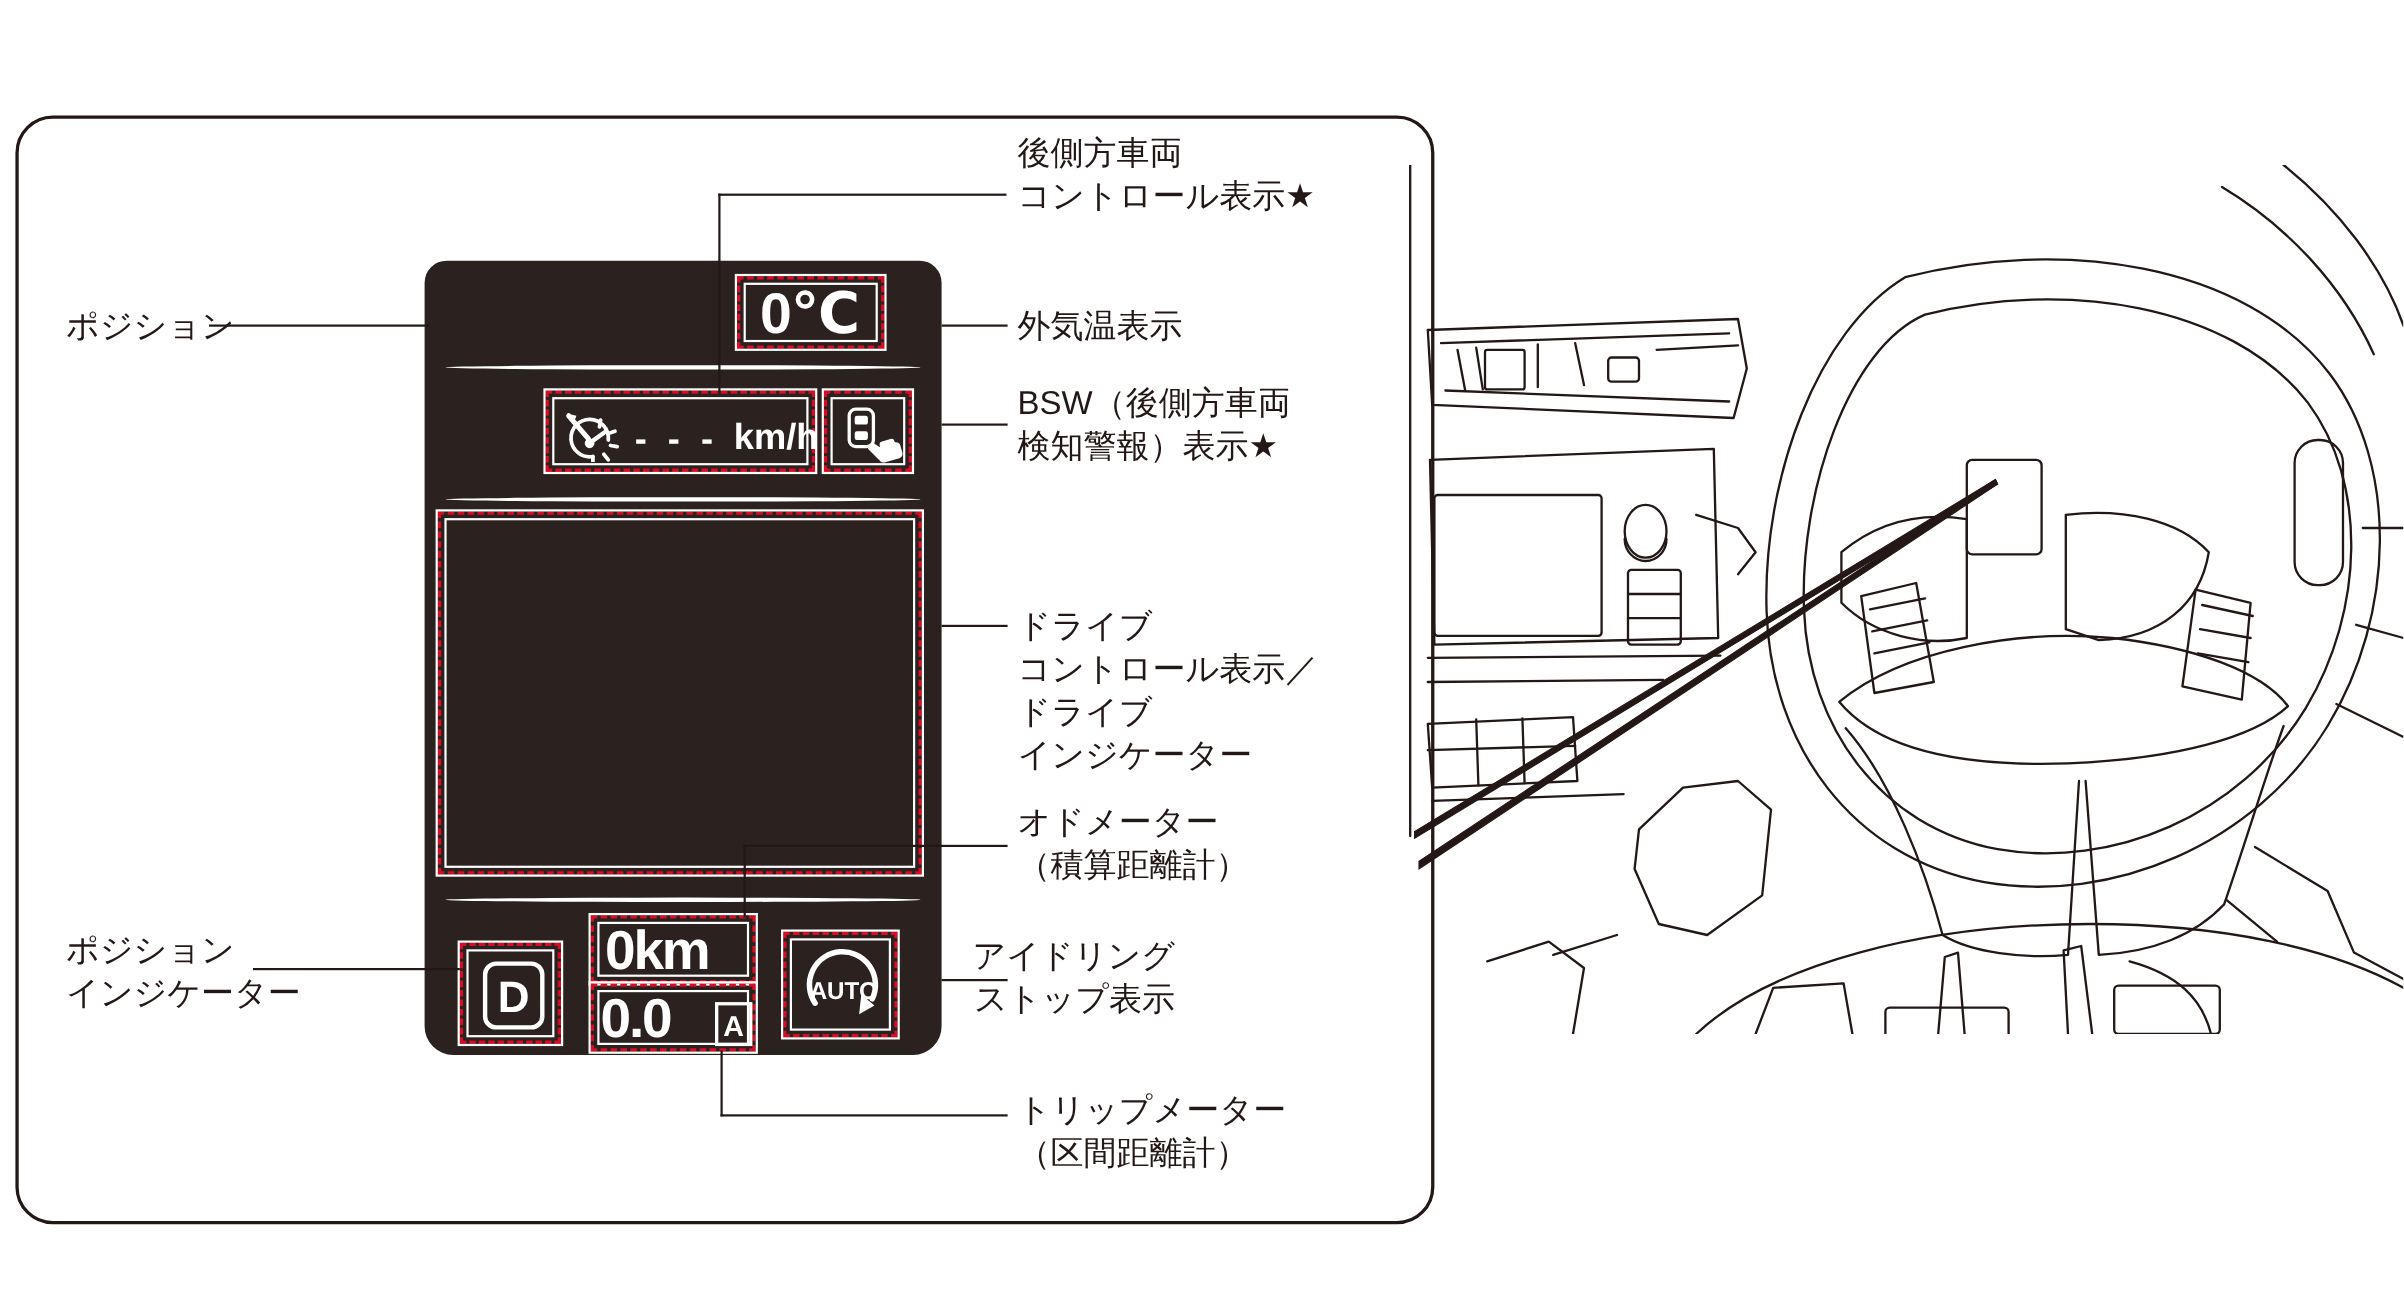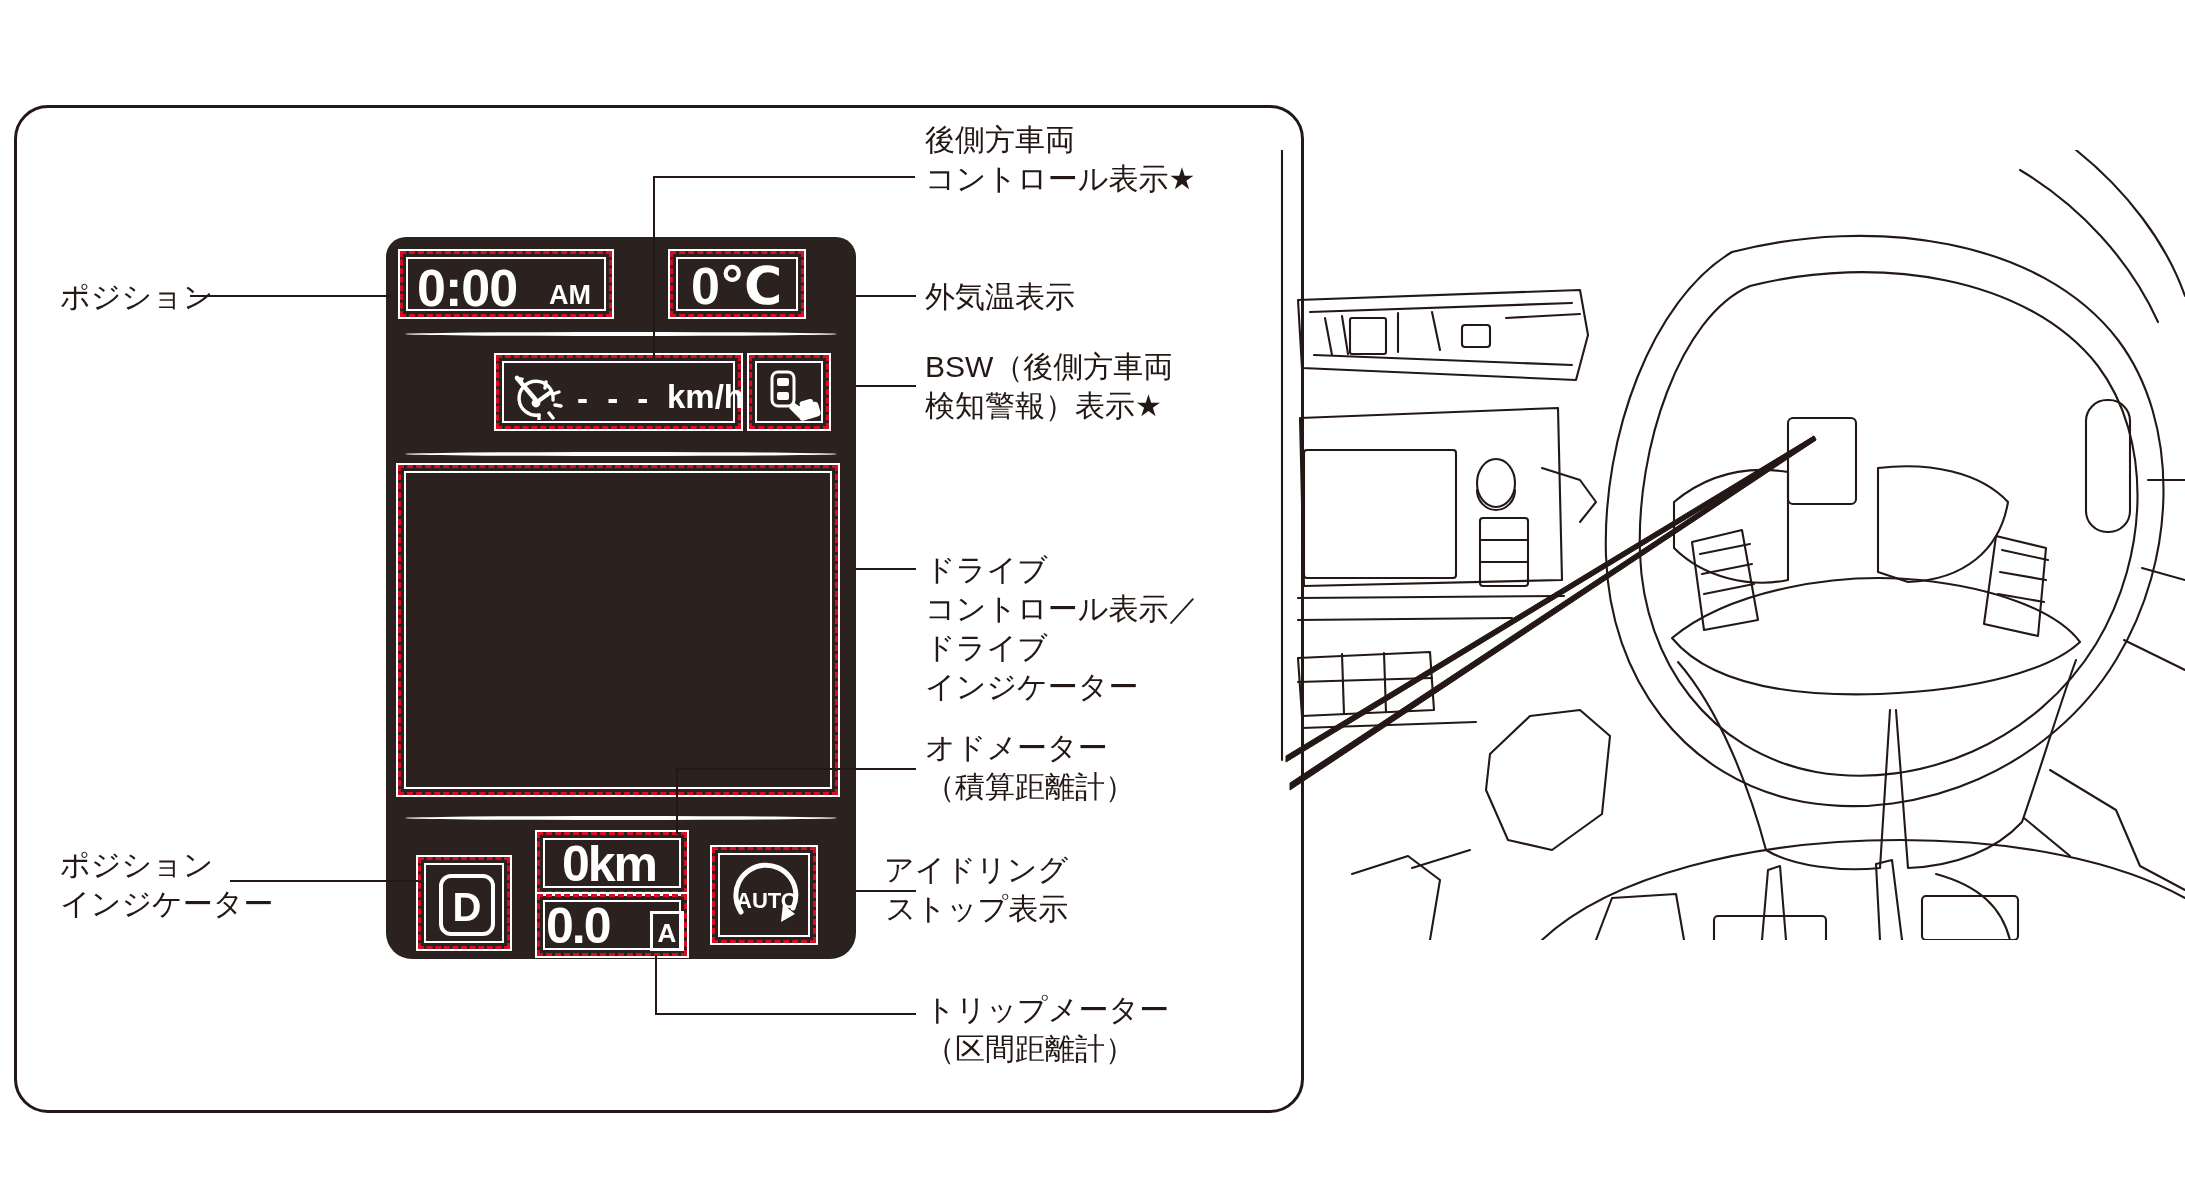--- a/index.html
+++ b/index.html
@@ -207,21 +207,20 @@
     top: 595px;
     width: 150px;
     height: 62px;
   }
   .odo-val {
     position: absolute;
     left: 10px;
     top: 4px;
     font-size: 50px;
     letter-spacing: -2px;
-    margin-left: 12px;
   }
 
   .trip-box {
     position: absolute;
     left: 151px;
     top: 657px;
     width: 150px;
     height: 62px;
   }
   .trip-val {
@@ -298,25 +297,20 @@
 <body>
 
 <div class="page-frame"></div>
 
 <div class="meter-panel">
 
   <div class="panel-divider divider-1"></div>
   <div class="panel-divider divider-2"></div>
   <div class="panel-divider divider-3"></div>
 
-  <div class="hl clock-box">
-    <div class="hl-inner"></div>
-    <div class="disp-text clock-val">0:00</div>
-    <div class="disp-text clock-ampm">AM</div>
-  </div>
 
   <div class="hl temp-box">
     <div class="hl-inner"></div>
     <div class="disp-text temp-val">0℃</div>
   </div>
 
   <div class="hl cruise-box">
     <div class="hl-inner"></div>
     <div class="cruise-icon-wrap">
       <svg viewBox="0 0 58 48" width="58" height="48">

